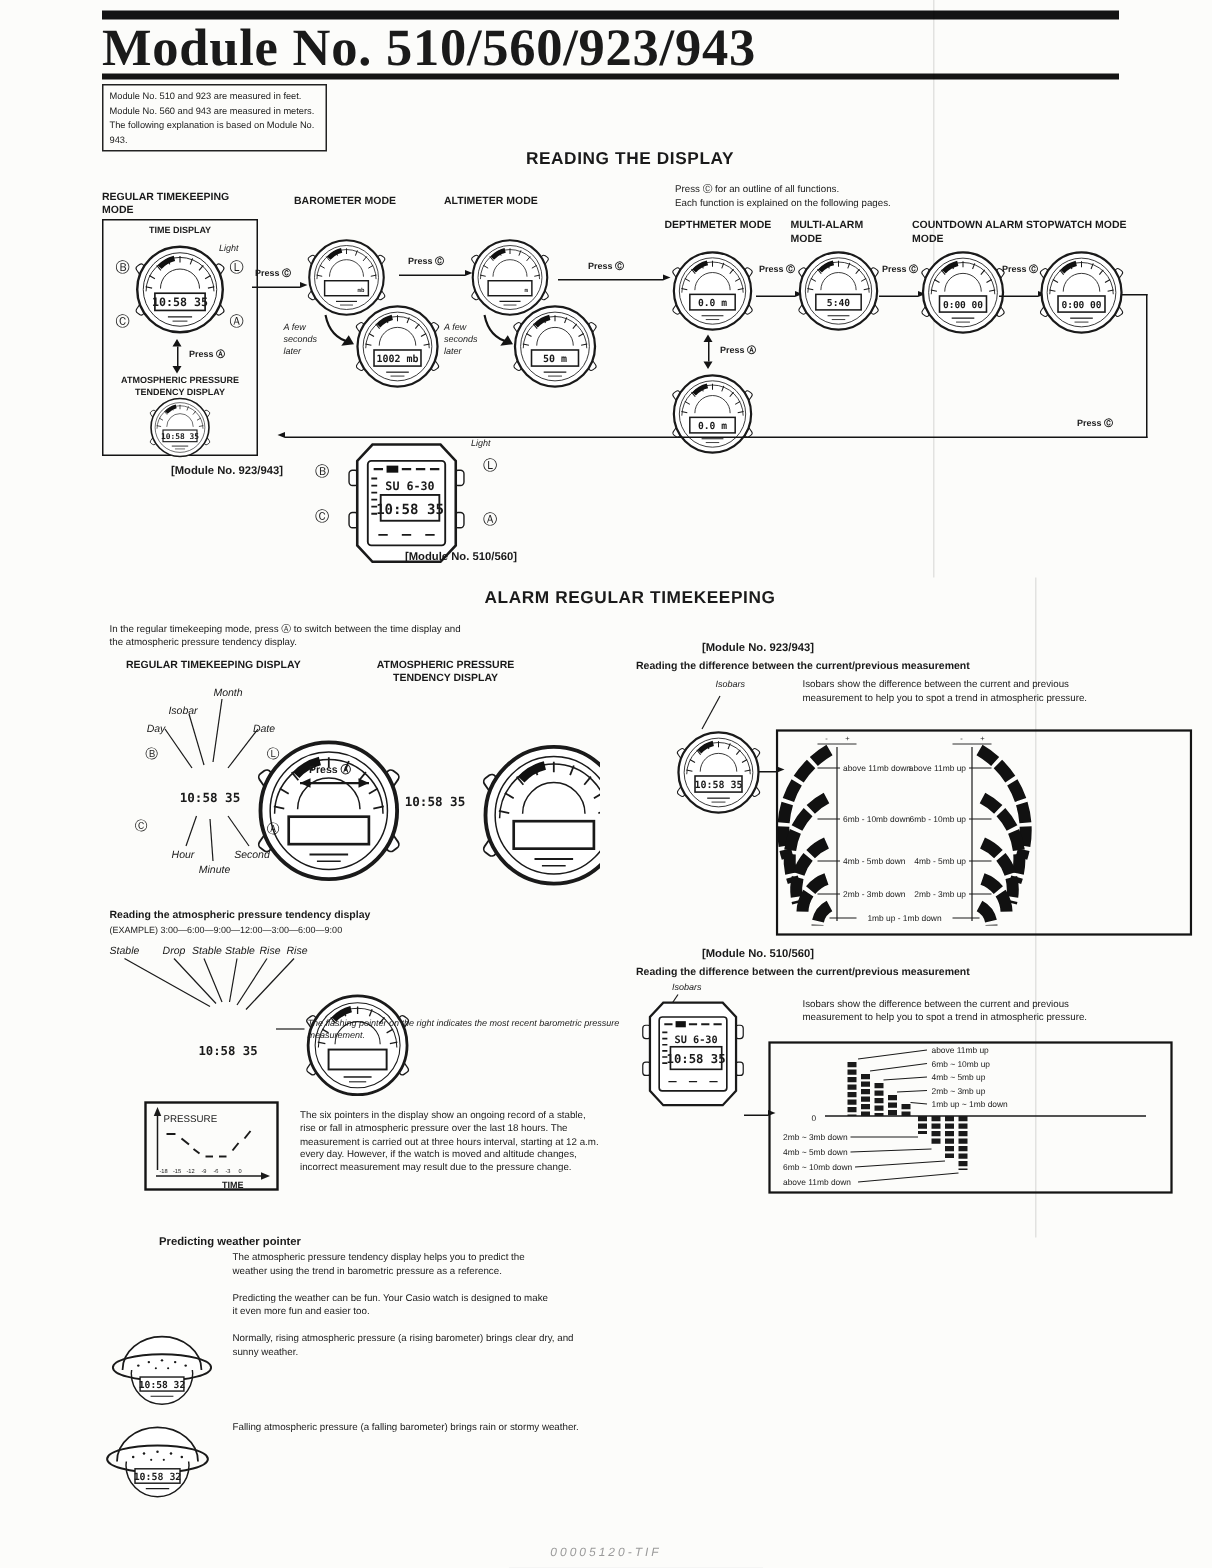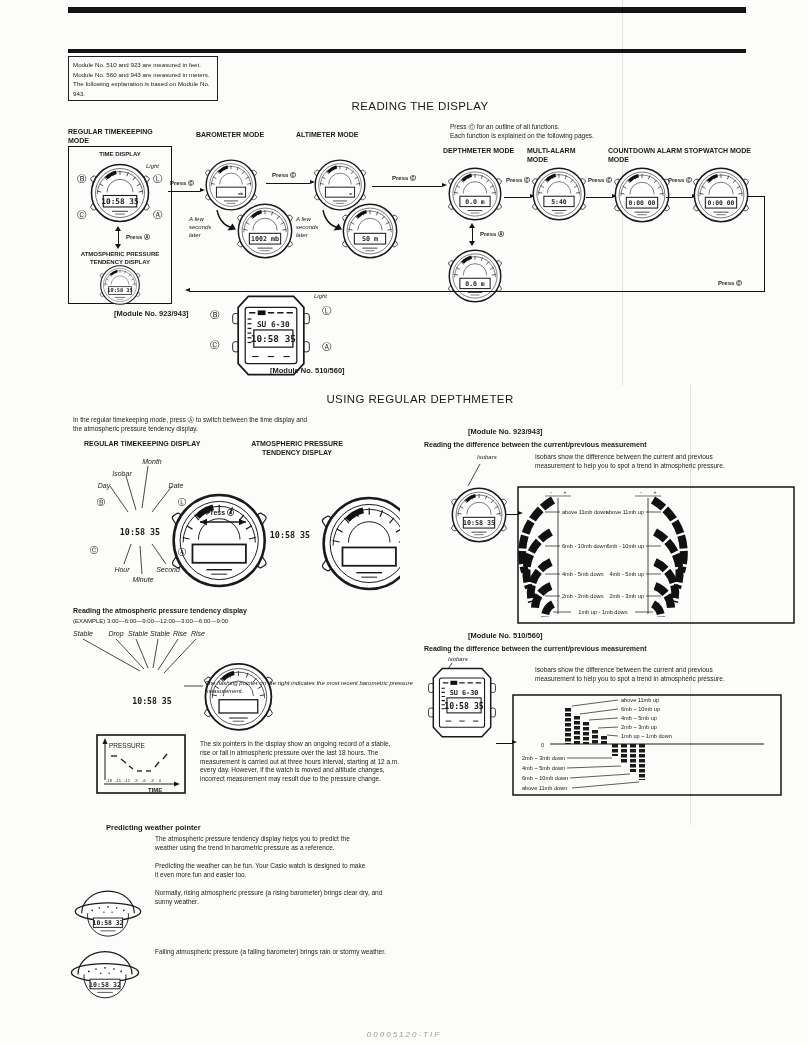--- a/index.html
+++ b/index.html
@@ -3,21 +3,21 @@
 <meta charset="utf-8">
 <style>
   * { margin:0; padding:0; box-sizing:border-box; }
   html,body { background:#efefef; }
   body { font-family:"Liberation Sans", sans-serif; color:#1a1a1a; }
   .page { position:relative; width:808px; height:1045px; margin:0 auto; background:#fcfcfa; overflow:hidden; }
   .abs { position:absolute; }
   .bar { background:#141414; }
   .title { font-family:"Liberation Serif", serif; font-size:35px; font-weight:600; white-space:nowrap; letter-spacing:0.5px; }
   .notebox { border:1.2px solid #222; padding:3px 4px 2px 4px; font-size:6.2px; line-height:1.55; }
-  .h1 { font-weight:normal; font-size:11.5px; letter-spacing:0.4px; white-space:nowrap; }
+  .h1 { font-weight:bold; font-size:11.5px; letter-spacing:0.4px; white-space:nowrap; }
   .modelbl { font-weight:bold; font-size:7px; line-height:1.25; }
   .modelbl2 { font-weight:bold; font-size:7.5px;padding-left:44px; }
   .small { font-size:6.5px; line-height:1.35; }
   .tiny { font-size:6px; line-height:1.3; }
   .it { font-style:italic; }
   .b { font-weight:bold; }
   .ctr { text-align:center; }
   .btn { font-size:9.5px; line-height:1; }
   .hline { position:absolute; height:0; border-top:1.3px solid #141414; }
   .vline { position:absolute; width:0; border-left:1.3px solid #141414; }
@@ -112,20 +112,21 @@
   </g>
   <rect x="40" y="58" width="50" height="16" fill="#fff" stroke="#1a1a1a" stroke-width="1.6"></rect>
   <line x1="52" y1="80" x2="78" y2="80" stroke="#1a1a1a" stroke-width="1.2"></line>
 </symbol>
 </defs>
 </svg>
 
 <div class="page">
 
   <div class="abs bar" style="left:68px;top:7px;width:678px;height:5.5px"></div>
+  <div class="abs title" style="left:68px;top:12px">Module No. 510/560/923/943</div>
   <div class="abs bar" style="left:68px;top:49px;width:678px;height:4px"></div>
   <div class="abs notebox" style="left:68px;top:56px;width:150px">
     <div>Module No. 510 and 923 are measured in feet.</div>
     <div>Module No. 560 and 943 are measured in meters.</div>
     <div>The following explanation is based on Module No. 943.</div>
   </div>
 
   <div class="fold" style="left:622px;top:0;height:385px"></div>
   <div class="fold" style="left:690px;top:385px;height:440px"></div>
 
@@ -239,21 +240,21 @@
     <use href="#w-square"></use>
     <text class="lcdt" x="63" y="42" font-size="10" text-anchor="middle">SU 6-30</text>
     <text class="lcdt" x="63" y="62" font-size="12" text-anchor="middle">10:58 35</text>
   </svg>
   <div class="abs btn" style="left:210px;top:310px">Ⓑ</div>
   <div class="abs btn" style="left:210px;top:340px">Ⓒ</div>
   <div class="abs btn" style="left:322px;top:306px">Ⓛ</div>
   <div class="abs btn" style="left:322px;top:342px">Ⓐ</div>
   <div class="abs modelbl2" style="left:226px;top:366px">[Module No. 510/560]</div>
 
-  <div class="abs h1 ctr" style="left:290px;top:393px;width:260px">USING REGULAR DEPTHMETER</div>
+  <div class="abs h1 ctr" style="left:290px;top:393px;width:260px">ALARM REGULAR TIMEKEEPING</div>
   <div class="abs small" style="left:73px;top:416px;width:242px">In the regular timekeeping mode, press Ⓐ to switch between the time display and the atmospheric pressure tendency display.</div>
   <div class="abs modelbl" style="left:84px;top:440px">REGULAR TIMEKEEPING DISPLAY</div>
   <div class="abs modelbl ctr" style="left:238px;top:440px;width:118px">ATMOSPHERIC PRESSURE TENDENCY DISPLAY</div>
 
   <svg class="abs" style="left:60px;top:452px" width="340" height="150" viewBox="0 0 340 150">
     <g stroke="#1a1a1a" stroke-width="0.8">
       <line x1="88" y1="14" x2="82" y2="56"></line>
       <line x1="66" y1="24" x2="76" y2="58"></line>
       <line x1="50" y1="34" x2="68" y2="60"></line>
       <line x1="112" y1="34" x2="92" y2="60"></line>

